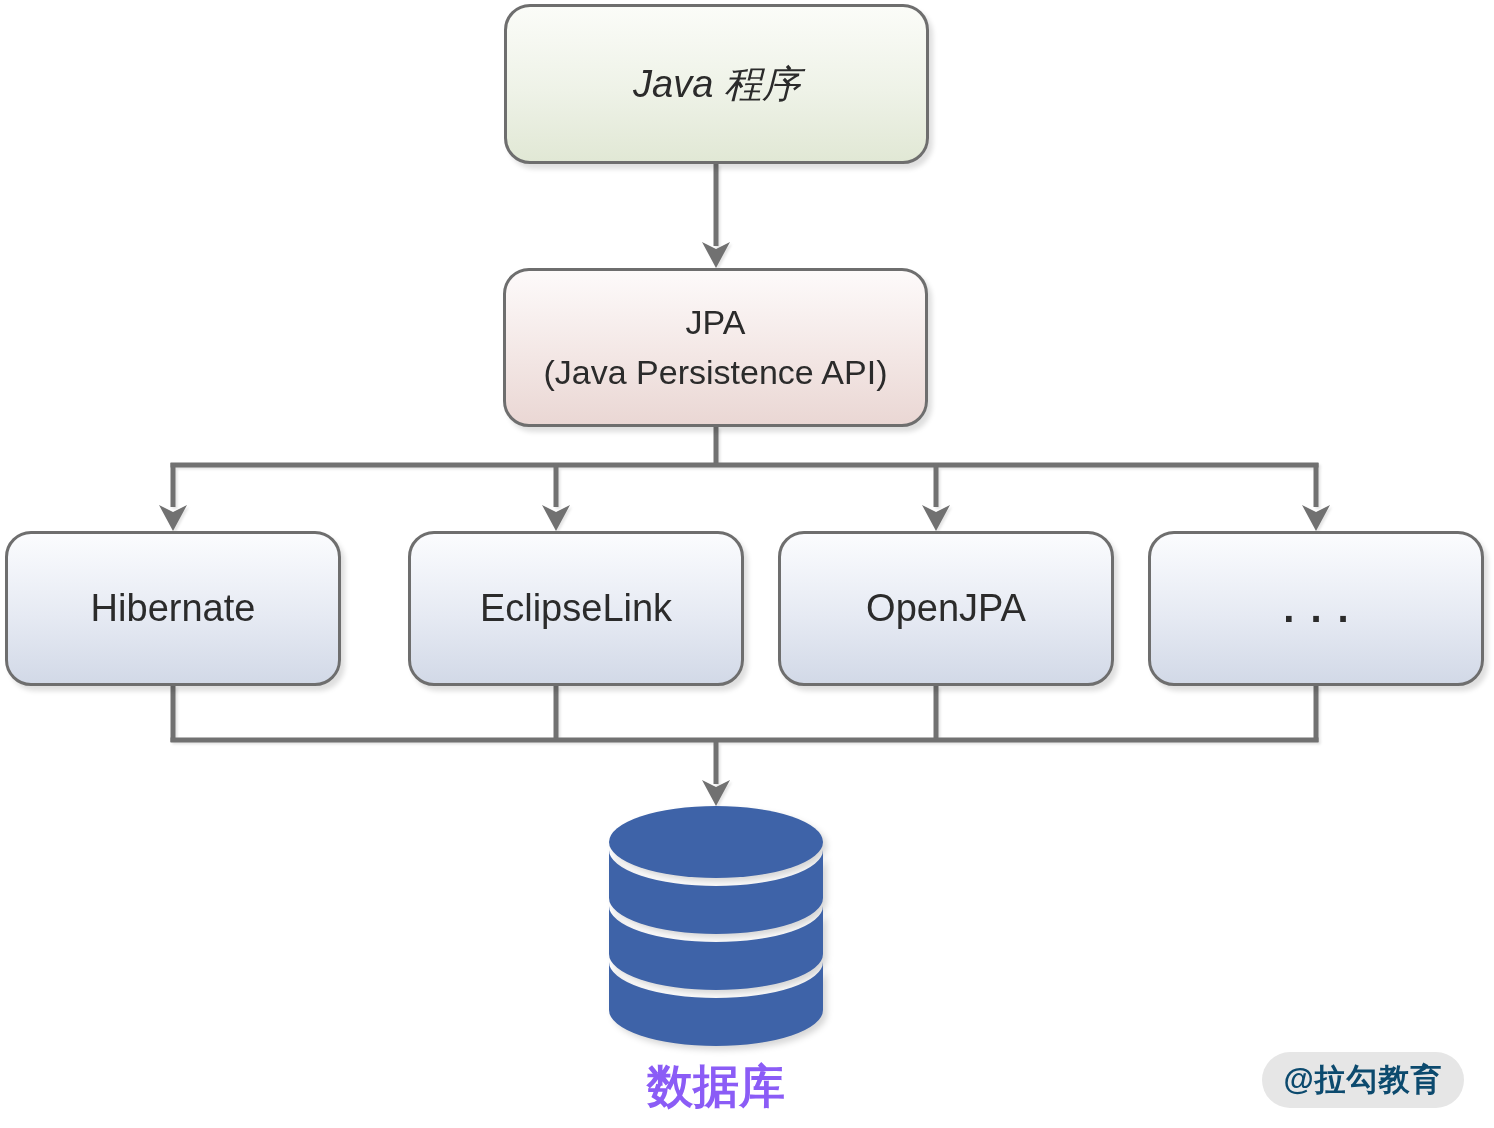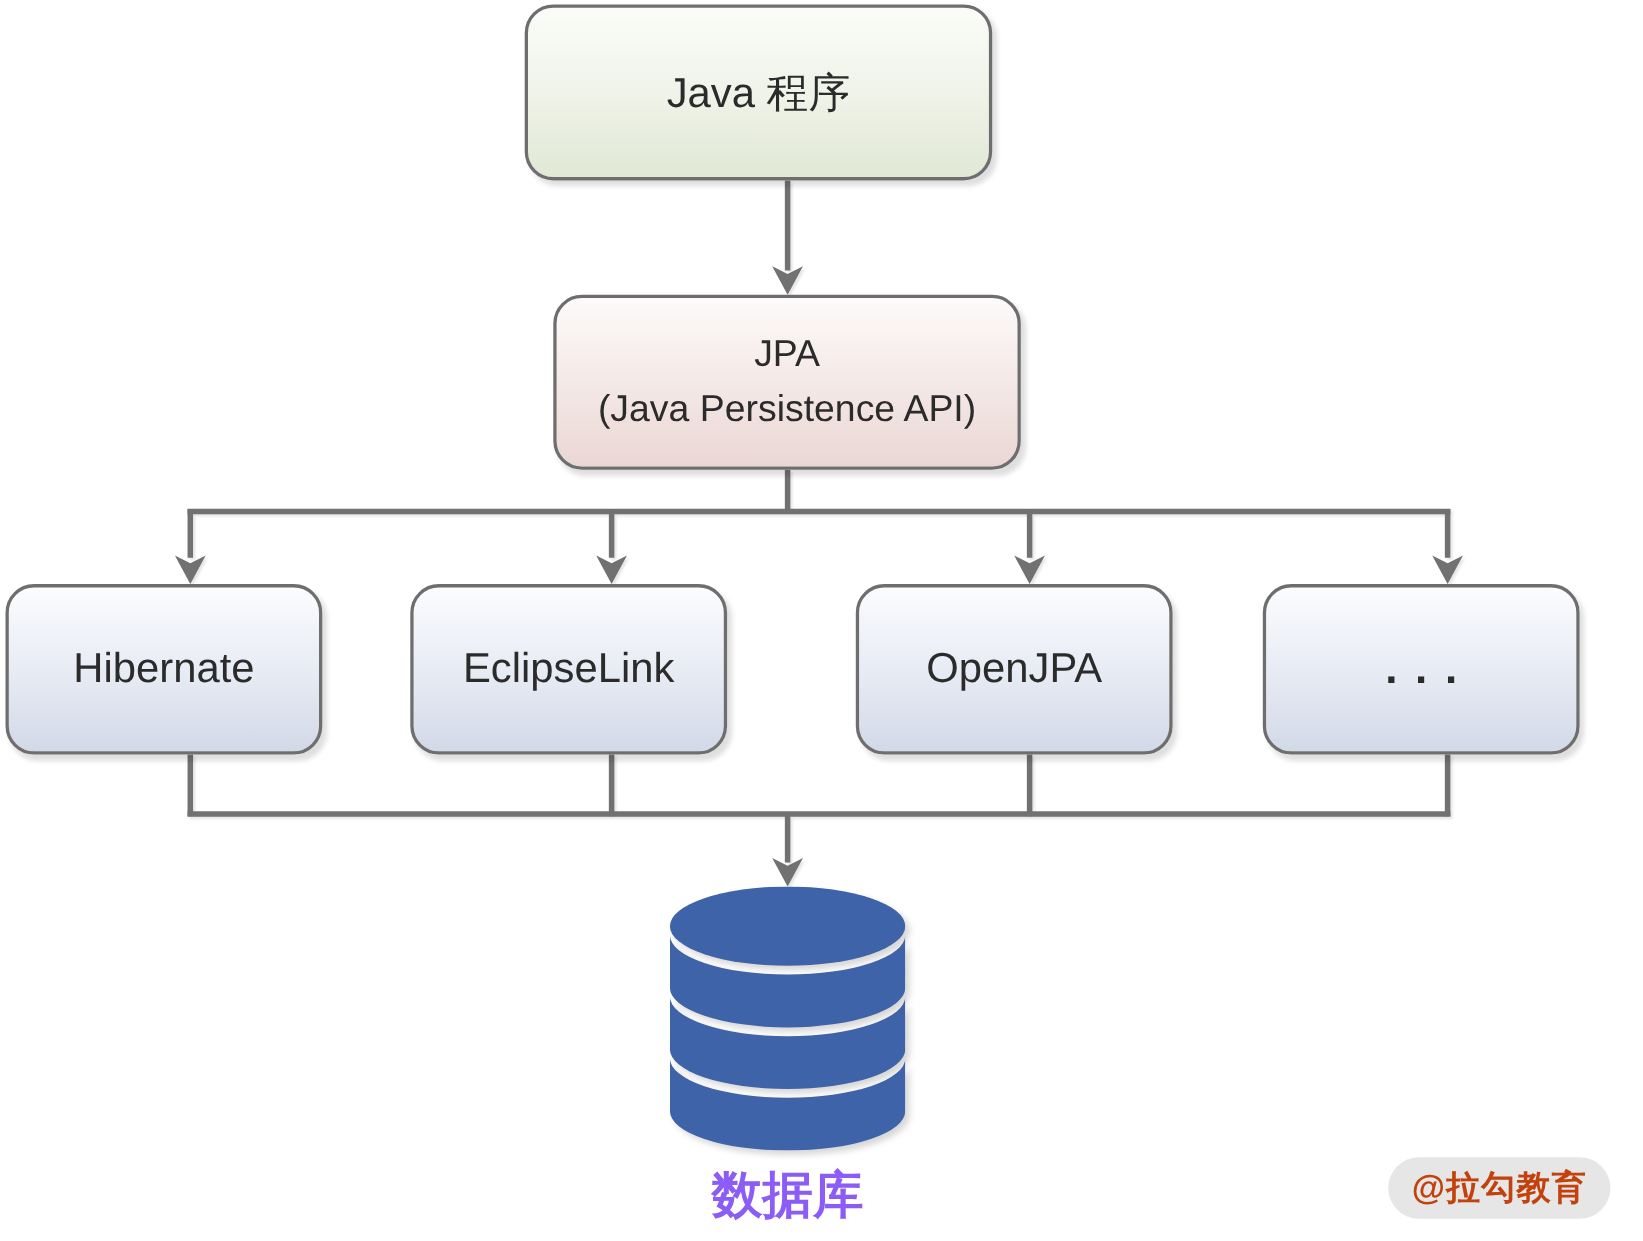--- a/index.html
+++ b/index.html
@@ -21,55 +21,56 @@
     border:3px solid #6e6e6e;
     border-radius:26px;
     box-sizing:border-box;
     display:flex;flex-direction:column;
     align-items:center;justify-content:center;
     text-align:center;
     box-shadow:4px 5px 5px rgba(0,0,0,0.13);
     z-index:1;
   }
   .box-java{
-    left:477px;top:4px;width:425px;height:160px;
+    left:504px;top:4px;width:425px;height:160px;
     background:linear-gradient(to bottom,#fbfcf8 0%,#eef2e7 55%,#e1e8d5 100%);
     font-size:38px;
+    font-style:italic;
   }
   .box-jpa{
     left:503px;top:268px;width:425px;height:159px;
     background:linear-gradient(to bottom,#fdfafa 0%,#f3e7e5 55%,#ead7d4 100%);
     font-size:34px;line-height:1.45;text-align:right;
   }
   .box-impl{
-    top:531px;width:288px;height:155px;
+    top:531px;width:336px;height:155px;
     background:linear-gradient(to bottom,#fbfcfe 0%,#e6eaf3 55%,#d2d9e7 100%);
     font-size:38px;
   }
   .box-hibernate{left:5px;}
-  .box-eclipselink{left:373px;}
+  .box-eclipselink{left:408px;}
   .box-openjpa{left:768px;margin-left:10px;}
   .box-dots{left:1148px;}
   .dots-label{font-size:40px;font-weight:700;letter-spacing:16px;padding-left:16px;}
   .db-icon{
     position:absolute;left:609px;top:806px;width:214px;height:240px;
     filter:drop-shadow(4px 4px 3px rgba(0,0,0,0.16));
     z-index:1;
   }
   .db-label{
     position:absolute;left:541px;top:1056px;width:350px;
     text-align:center;
     font-size:46px;font-weight:600;color:#8b5cf6;
     z-index:1;
   }
   .watermark{
     position:absolute;left:1262px;top:1052px;width:202px;height:56px;
     background:#e6e6e6;border-radius:28px;
     display:flex;align-items:center;justify-content:center;
-    color:#c2410c;font-size:31px;font-weight:600;letter-spacing:1px;
+    color:#0c4a6e;font-size:31px;font-weight:600;letter-spacing:1px;
     z-index:2;
   }
 </style>
 </head>
 <body>
 
 <div class="canvas">
 
   <svg class="connectors" viewBox="0 0 1494 1128" xmlns="http://www.w3.org/2000/svg">
     <g stroke="#717171" stroke-width="5" fill="none">

